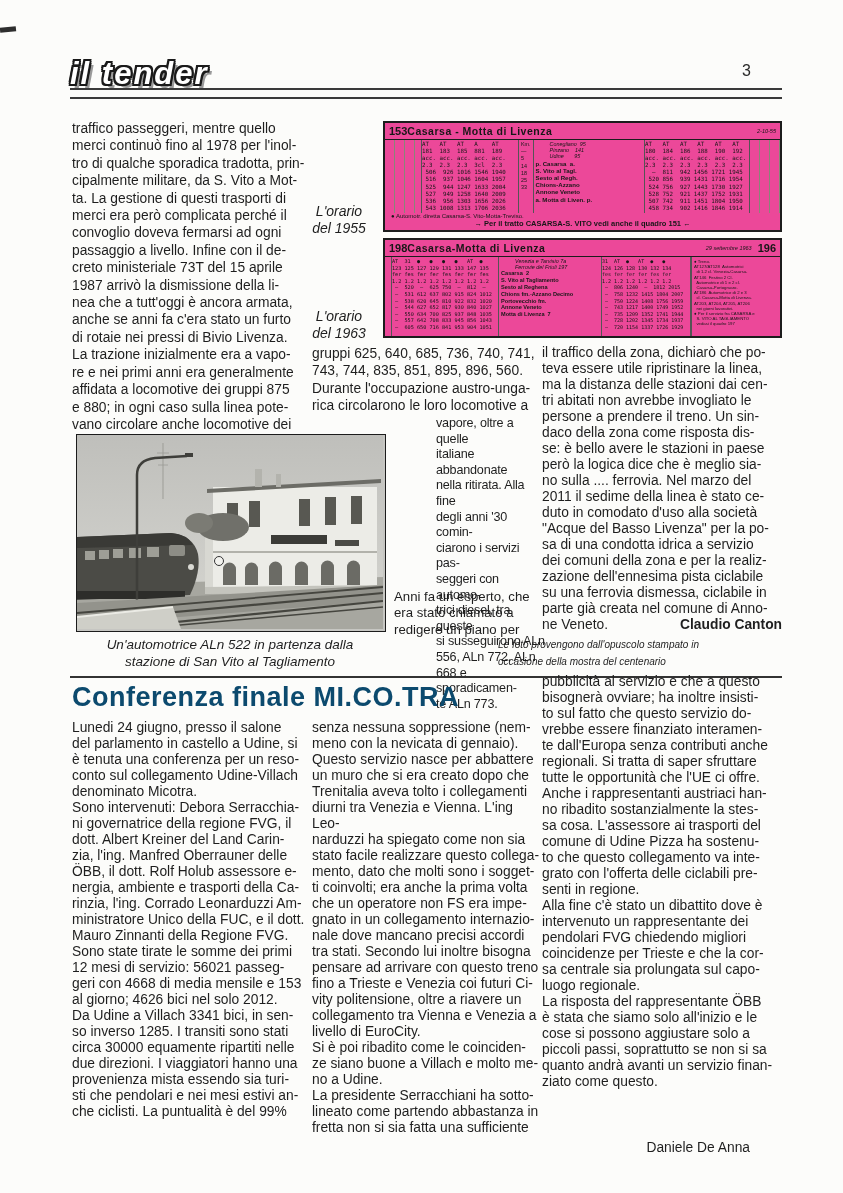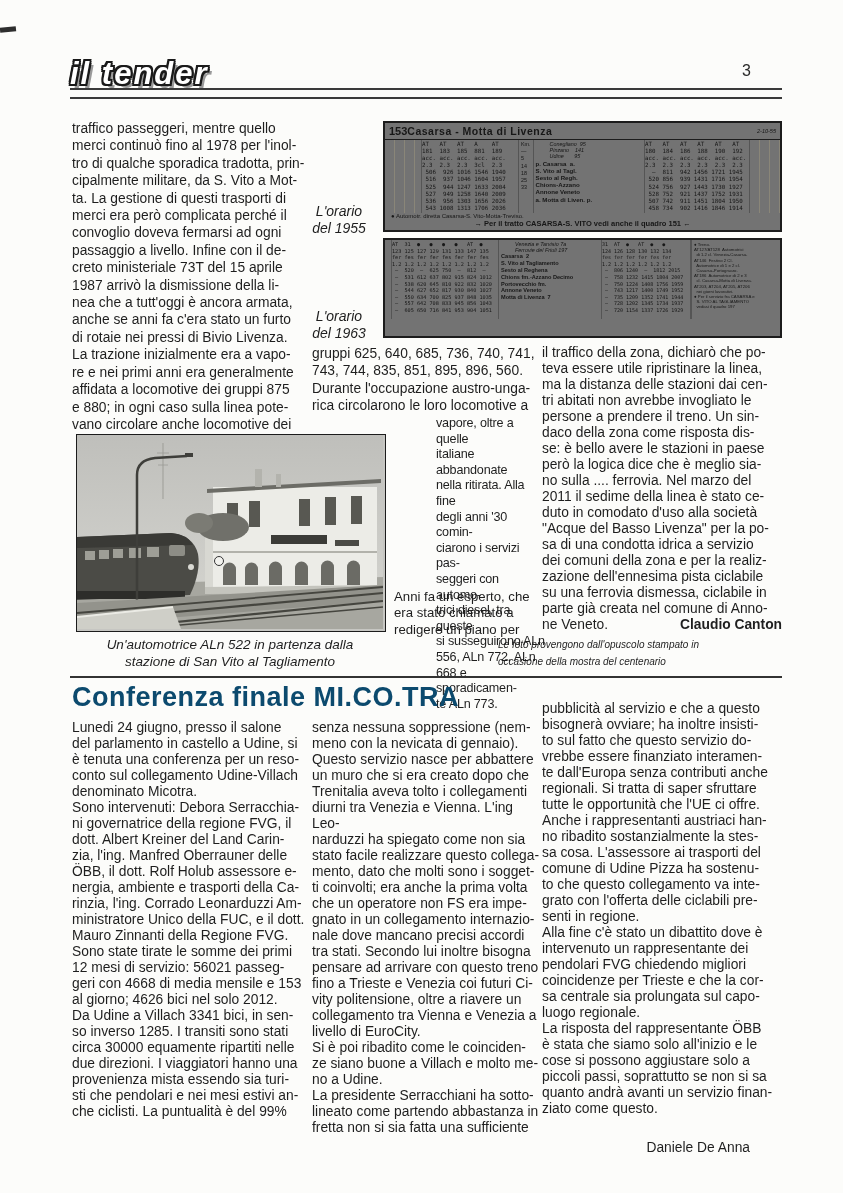--- a/index.html
+++ b/index.html
@@ -43,25 +43,25 @@
 
   
   #photo-caption{left:76px;top:636px;width:308px;font-size:13.5px;line-height:17px;}
   #photos-note{left:498px;top:636px;width:284px;font-size:10px;line-height:17px;font-style:italic;}
   #mid-rule{left:70px;top:676px;width:712px;height:2px;background:#333;}
 
   
   #article-title{left:72px;top:682px;font-size:27px;font-weight:bold;letter-spacing:0.5px;color:#0c4a6e;}
   #art-col1{left:72px;top:720px;width:234px;line-height:16px;}
   #art-col2{left:312px;top:720px;width:232px;line-height:16px;}
-  #art-col3{left:542px;top:701px;width:240px;line-height:16px;}
+  #art-col3{left:542px;top:674px;width:240px;line-height:16px;}
   #art-author{left:542px;top:1117px;width:240px;font-size:13.8px;text-align:right;padding-right:32px;box-sizing:border-box;margin-top:23px;}
 
   
-  .tt{background:#737373;border:2px solid #1c1c1c;box-sizing:border-box;color:#171717;}
+  .tt{background:#ec4899;border:2px solid #1c1c1c;box-sizing:border-box;color:#171717;}
   #tt-1955{left:383px;top:121px;width:399px;height:111px;}
   #tt-1963{left:383px;top:238px;width:399px;height:100px;}
   .tt-head{display:flex;align-items:center;border-bottom:1.5px solid #1c1c1c;padding:1px 4px;height:14px;}
   .tt-quad{font-weight:bold;font-size:11px;}
   .tt-title{flex:1;text-align:left;font-weight:bold;font-size:10.5px;letter-spacing:0.5px;}
   .tt-date{font-size:5.5px;font-style:italic;}
   .tt-body{display:flex;align-items:stretch;}
   .tt-ruled{background:repeating-linear-gradient(90deg,transparent 0 9px,#8a8678 9px 10px);}
   .mono{font-family:"DejaVu Sans Mono",monospace;white-space:pre;}
   .tt-times{font-size:5.8px;line-height:7.1px;padding-top:1px;border-left:1px solid #555;border-right:1px solid #555;}
@@ -154,20 +154,26 @@
  528 752  921 1437 1752 1931
  507 742  911 1451 1804 1950
  458 734  902 1416 1846 1914</div>
     <div class="tt-ruled" style="width:30px;"></div>
   </div>
   <div class="tt-note1">● Automotr. diretta Casarsa-S. Vito-Motta-Treviso.</div>
   <div class="tt-note2">→   Per il tratto CASARSA-S. VITO vedi anche il quadro 151   ←</div>
 </div>
 
 <div class="abs tt" id="tt-1963">
+  <div class="tt-head">
+    <span class="tt-quad">198</span>
+    <span class="tt-title">Casarsa-Motta di Livenza</span>
+    <span class="tt-date" style="margin-right:6px;">29 settembre 1963</span>
+    <span class="tt-quad">196</span>
+  </div>
   <div class="tt-body" style="height:79px;">
     <div class="tt-ruled" style="width:6px;"></div>
     <div class="tt-times mono" style="width:106px;font-size:5.2px;line-height:6.6px;">AT  31  ●   ●   ●   ●   AT  ●
 123 125 127 129 131 133 147 135
 fer fes fer fer fes fer fer fes
 1.2 1.2 1.2 1.2 1.2 1.2 1.2 1.2
  —  520  —  625 750  —  812  —
  —  531 612 637 802 915 824 1012
  —  538 620 645 810 922 832 1020
  —  544 627 652 817 930 840 1027

